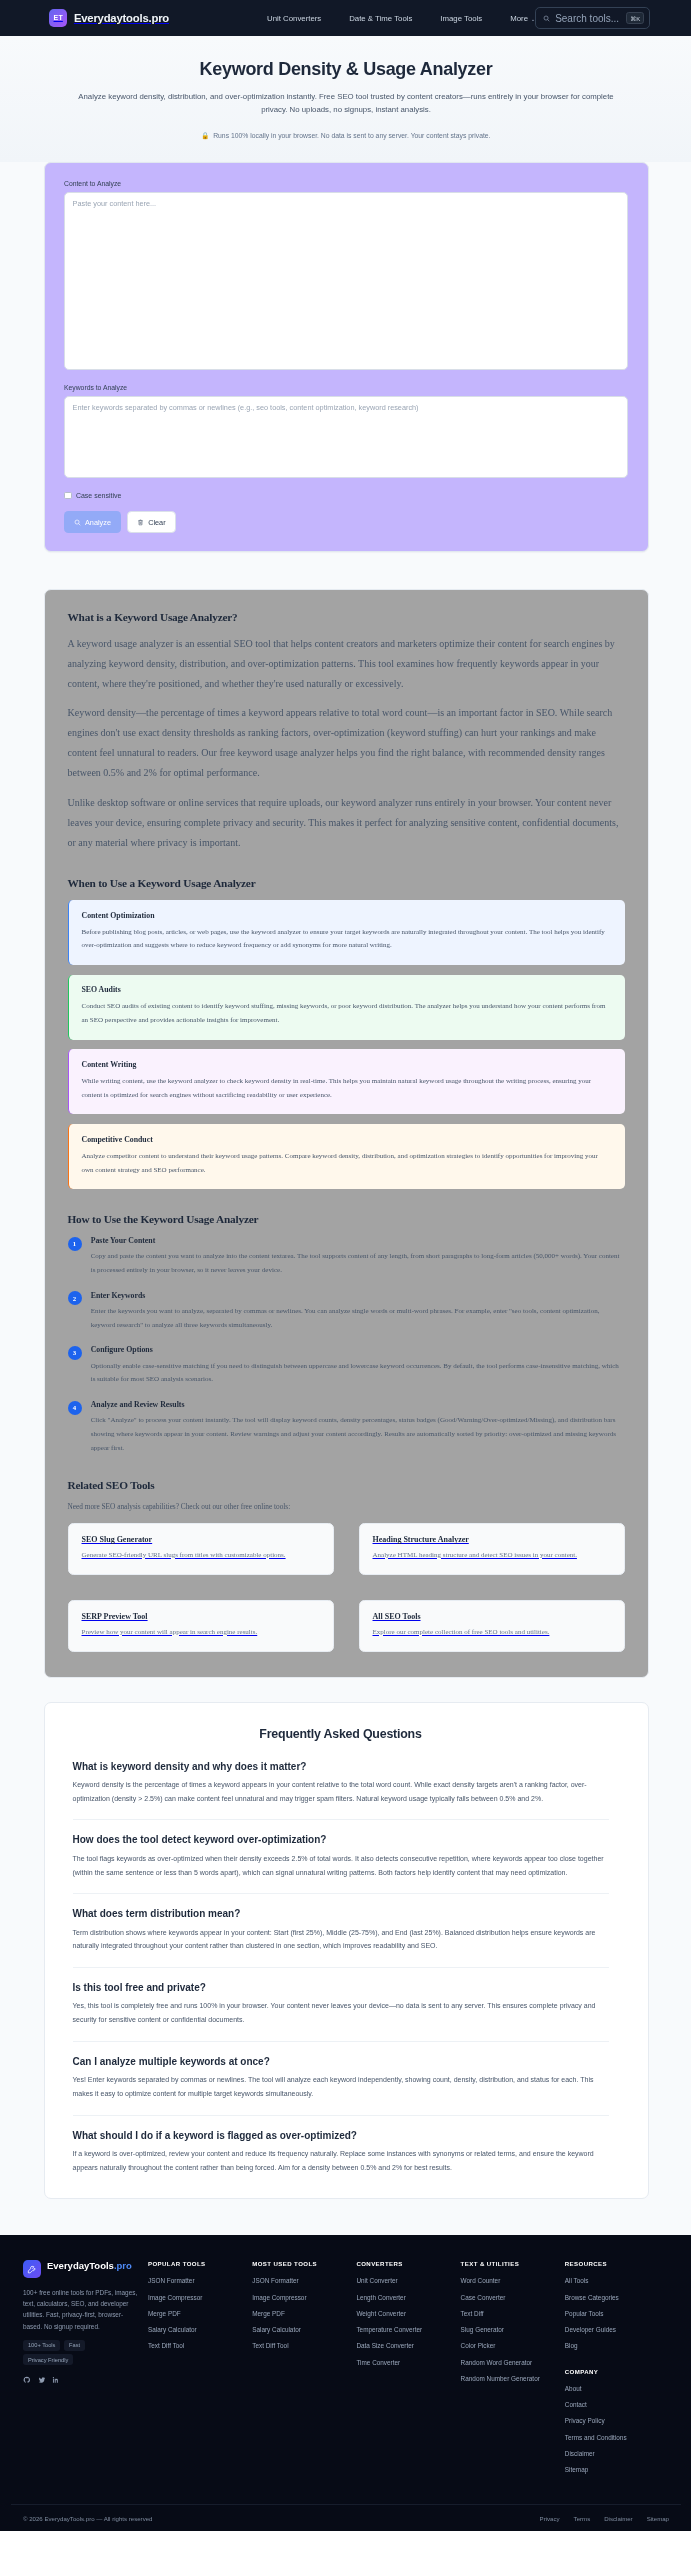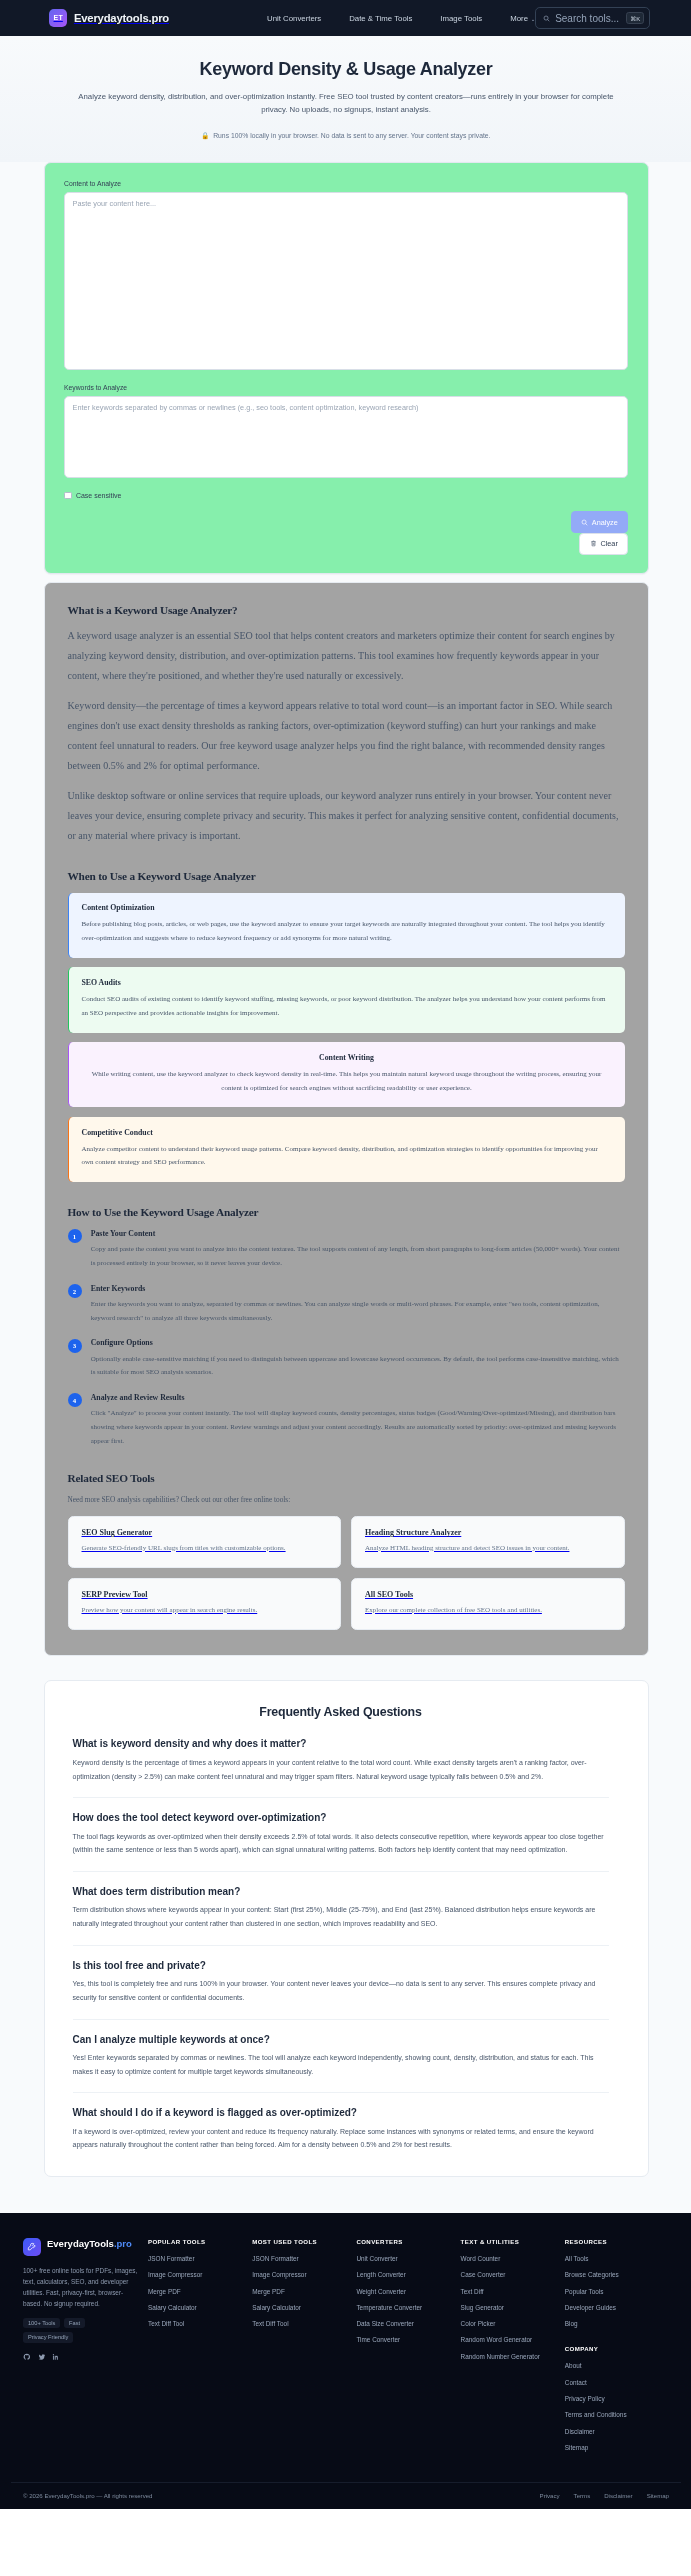--- a/index.html
+++ b/index.html
@@ -60,23 +60,23 @@
   .hero-privacy {
     margin-top: 15px; font-size: 6.8px; color: #64748b;
     display: flex; align-items: center; justify-content: center; gap: 3.2px;
   }
 
   
   .shell { background: #f8fafc; padding: 0 0 0 0; }
   .wrap { width: 605px; margin: 0 auto; }
 
   .card {
-    background: #86efac; border: 0.5px solid #e2e8f0; border-radius: 7px;
+    background: #c4b5fd; border: 0.5px solid #e2e8f0; border-radius: 7px;
     padding: 17.3px 19.5px 18.4px 19.5px;
-    margin: 0 auto 8px auto;
+    margin: 0 auto 37px auto;
     box-shadow: 0 0.5px 1.1px rgba(15,23,42,0.04);
   }
 
   .field-label { font-size: 6.8px; color: #334155; margin-bottom: 4.9px; display: block; }
   .ta {
     width: 100%; border: 0.5px solid #d8dee7; border-radius: 4.9px;
     background: #fff; padding: 6.5px 7.6px;
     font-family: "Liberation Sans", sans-serif; font-size: 7.3px; color: #1e293b;
     resize: none; outline: none; display: block;
   }
@@ -84,21 +84,21 @@
   .ta.big { height: 178px; }
   .ta.small { height: 82px; }
   .gap-22 { height: 14px; }
 
   .chk-row { display: flex; align-items: center; gap: 4.3px; margin-bottom: 12px; }
   .chk {
     width: 7.6px; height: 7.6px; border: 0.5px solid #b4bccb; border-radius: 1.6px; background: #fff;
   }
   .chk-label { font-size: 7px; color: #334155; }
 
-  .btn-row { display: flex; align-items: flex-end; flex-direction: column; }
+  .btn-row { display: flex; gap: 6px; align-items: flex-end; }
   .btn {
     display: inline-flex; align-items: center; gap: 3.8px;
     border-radius: 4.3px; font-size: 7.3px; padding: 5.4px 9.2px;
     border: 0.5px solid transparent; cursor: pointer; font-family: "Liberation Sans", sans-serif;
   }
   .btn-primary { background: #93aaf7; color: #ffffff; }
   .btn-ghost { background: #fff; color: #334155; border-color: #dbe1ea; }
   .btn svg { width: 7px; height: 7px; }
 
   
@@ -120,21 +120,21 @@
   .step-num {
     flex: 0 0 auto; width: 14px; height: 14px; border-radius: 50%;
     background: #1d63ed; color: #fff; font-size: 6.8px; font-weight: bold;
     display: flex; align-items: center; justify-content: center; margin-top: 0.5px;
   }
   .step-body h3 { font-size: 7.8px; font-weight: bold; color: #1e293b; margin-bottom: 5.4px; }
   .step-body p { font-size: 7px; color: #475569; line-height: 1.95; }
 
   
   .rel-intro { font-size: 7.3px; color: #475569; margin-bottom: 12px; }
-  .rel-grid { display: grid; grid-template-columns: 1fr 1fr; gap: 10px; }
+  .rel-grid { display: grid; grid-template-columns: 1fr 1fr; gap: 25px; }
   .rel-card {
     background: #f9fafb; border: 0.5px solid #e8edf3; border-radius: 5.4px;
     padding: 11.3px 13px 12.4px 13px;
   }
   .rel-card h4 { font-size: 8px; font-weight: bold; color: #1e293b; margin-bottom: 5.4px; }
   .rel-card p { font-size: 7px; color: #64748b; line-height: 1.7; }
 
   
   .faq-card {
     background: #fff; border: 0.5px solid #e6ebf1; border-radius: 7px;
@@ -266,21 +266,21 @@
       <h2 class="h2 mt">When to Use a Keyword Usage Analyzer</h2>
 
       <div class="uc" style="background:#eef4ff;border-left-color:#3b82f6;">
         <h3>Content Optimization</h3>
         <p>Before publishing blog posts, articles, or web pages, use the keyword analyzer to ensure your target keywords are naturally integrated throughout your content. The tool helps you identify over-optimization and suggests where to reduce keyword frequency or add synonyms for more natural writing.</p>
       </div>
       <div class="uc" style="background:#edfbf1;border-left-color:#22c55e;">
         <h3>SEO Audits</h3>
         <p>Conduct SEO audits of existing content to identify keyword stuffing, missing keywords, or poor keyword distribution. The analyzer helps you understand how your content performs from an SEO perspective and provides actionable insights for improvement.</p>
       </div>
-      <div class="uc" style="background:#faf2fe;border-left-color:#a855f7;text-align:center;">
+      <div class="uc" style="background:#faf2fe;border-left-color:#a855f7;">
         <h3>Content Writing</h3>
         <p>While writing content, use the keyword analyzer to check keyword density in real-time. This helps you maintain natural keyword usage throughout the writing process, ensuring your content is optimized for search engines without sacrificing readability or user experience.</p>
       </div>
       <div class="uc" style="background:#fff8ec;border-left-color:#f97316;margin-bottom:0;">
         <h3>Competitive Conduct</h3>
         <p>Analyze competitor content to understand their keyword usage patterns. Compare keyword density, distribution, and optimization strategies to identify opportunities for improving your own content strategy and SEO performance.</p>
       </div>
 
       <h2 class="h2 mt">How to Use the Keyword Usage Analyzer</h2>
 

